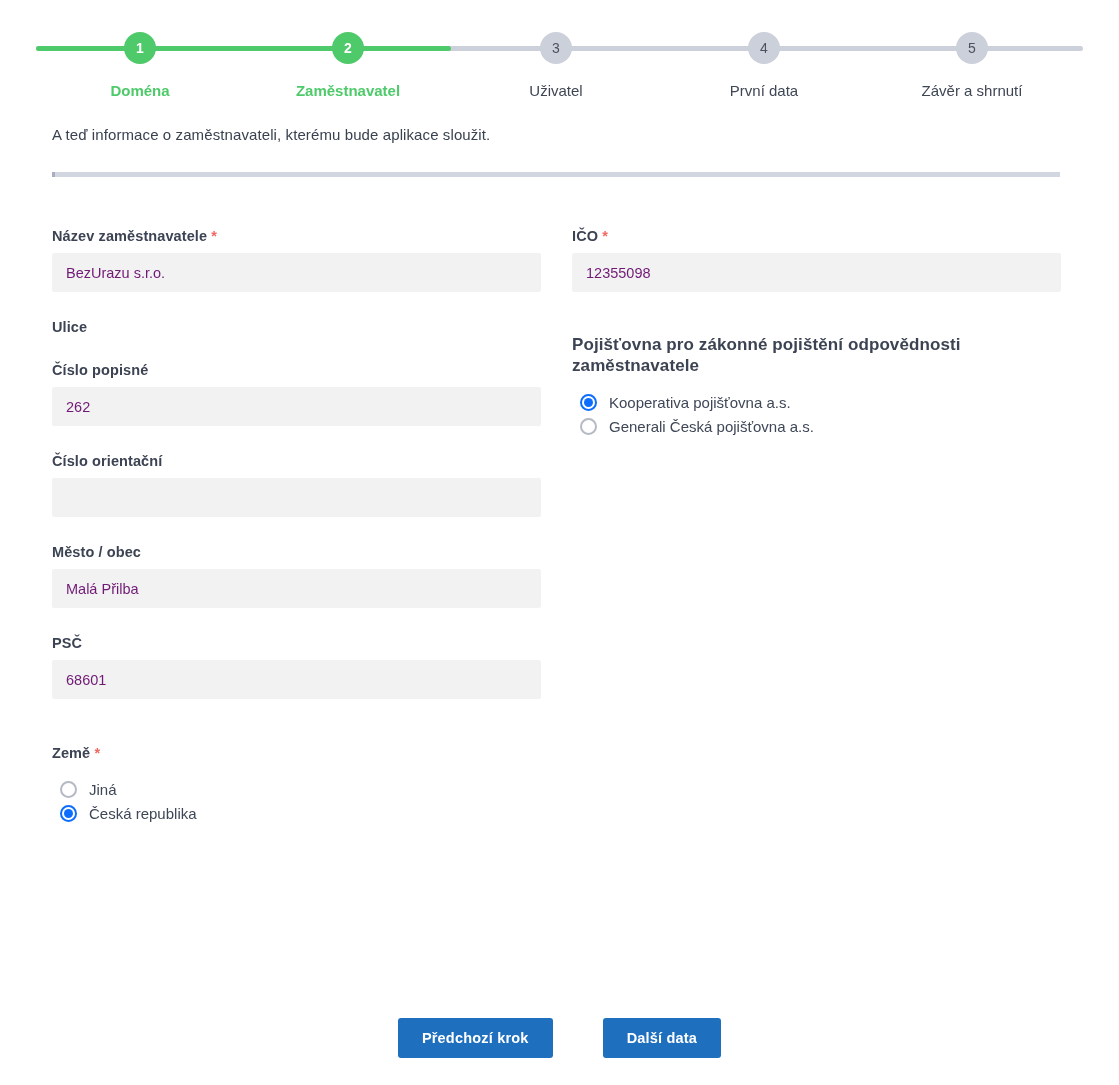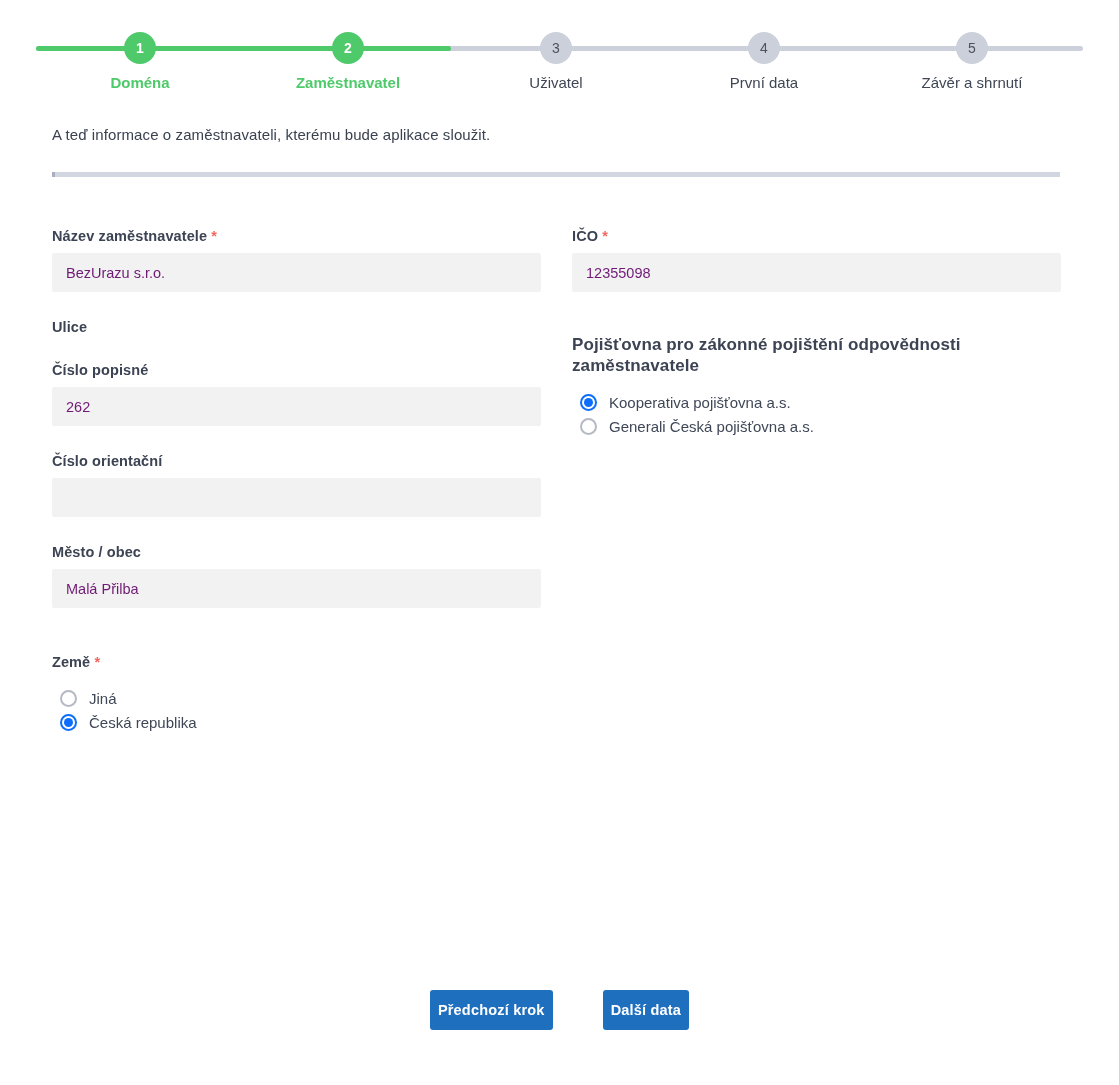--- a/index.html
+++ b/index.html
@@ -69,21 +69,21 @@
     position: relative;
     z-index: 2;
   }
   .step.done .step-circle,
   .step.active .step-circle {
     background: #4fca6a;
     color: #ffffff;
     font-weight: bold;
   }
   .step-label {
-    margin-top: 10px;
+    margin-top: 18px;
     font-size: 15px;
     color: #3f4654;
     white-space: nowrap;
   }
   .step.done .step-label,
   .step.active .step-label {
     color: #4fca6a;
     font-weight: bold;
   }
 
@@ -215,23 +215,24 @@
     gap: 50px;
   }
   .btn {
     border: none;
     background: #1f6fbf;
     color: #ffffff;
     font-family: "Liberation Sans", sans-serif;
     font-size: 14.5px;
     font-weight: bold;
     border-radius: 3px;
-    padding: 12px 8px;
+    padding: 12px 24px;
     cursor: pointer;
     letter-spacing: .2px;
+    margin-top: 28px;
   }
 </style>
 </head>
 <body>
 
 <div class="page">
 
   <div class="stepper">
     <div class="step-track"></div>
     <div class="step-track-fill"></div>
@@ -286,20 +287,24 @@
       <div class="field">
         <div class="field-label">Číslo orientační</div>
         <input class="text-input" type="text" value="" style="">
       </div>
 
       <div class="field">
         <div class="field-label">Město / obec</div>
         <input class="text-input" type="text" value="Malá Přilba" style="">
       </div>
 
+      <div class="field">
+        <div class="field-label">PSČ</div>
+        <input class="text-input" type="text" value="68601" style="">
+      </div>
 
       <div class="field" style="margin-top:46px;">
         <div class="field-label" style="margin-bottom:20px;margin-top:36px;"><span>Země</span> <span class="req">*</span></div>
 
         <div class="radio-row">
           <span class="radio-mark"></span>
           <span class="radio-label">Jiná</span>
         </div>
         <div class="radio-row checked">
           <span class="radio-mark"></span>

